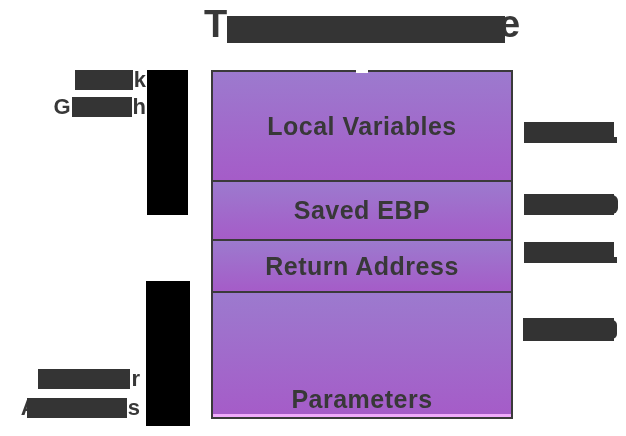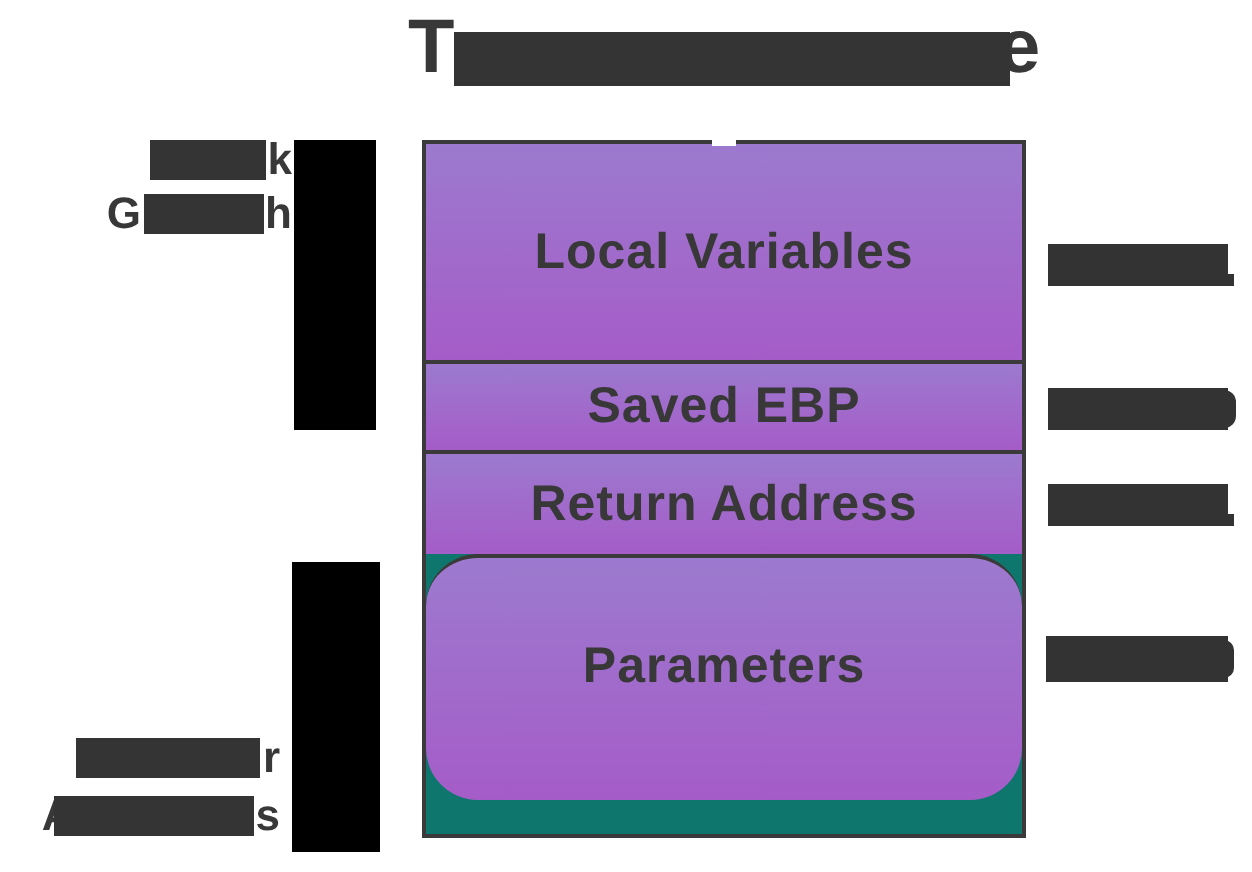--- a/index.html
+++ b/index.html
@@ -64,36 +64,36 @@
   .arrow-redaction { position: absolute; background: #000000; }
   .arrow-down { left: 147px; top: 70px;  width: 41px; height: 145px; }
   .arrow-up   { left: 146px; top: 281px; width: 44px; height: 145px; }
 
   
   .stack-box {
     position: absolute;
     left: 211px; top: 70px;
     width: 302px; height: 349px;
     border: 2px solid #3a3a3a;
-    background: #0f766e;
+    background: #f0abfc;
   }
   .section {
     display: flex;
     align-items: center;
     justify-content: center;
     font-size: 25px;
     font-weight: 700;
     letter-spacing: 0.5px;
     color: #383838;
     background: linear-gradient(180deg, #9c7ace 0%, #a55cc8 100%);
   }
   .sec-local  { height: 108px; }
-  .sec-ebp    { height: 45px;  border-top: 2px solid #3a3a3a; }
+  .sec-ebp    { height: 59px;  border-top: 2px solid #3a3a3a; }
   .sec-ret    { height: 52px;  border-top: 2px solid #3a3a3a; }
-  .sec-params { height: 123px; border-top: 2px solid #3a3a3a; align-items: flex-start; padding-top: 40px; border-radius: 26px; }
+  .sec-params { height: 123px; border-top: 2px solid #3a3a3a; align-items: flex-end; padding-top: 40px; }
 
   .border-gap {
     position: absolute;
     left: 356px; top: 68px;
     width: 12px; height: 5px;
     background: #ffffff;
     z-index: 3;
   }
 
   

